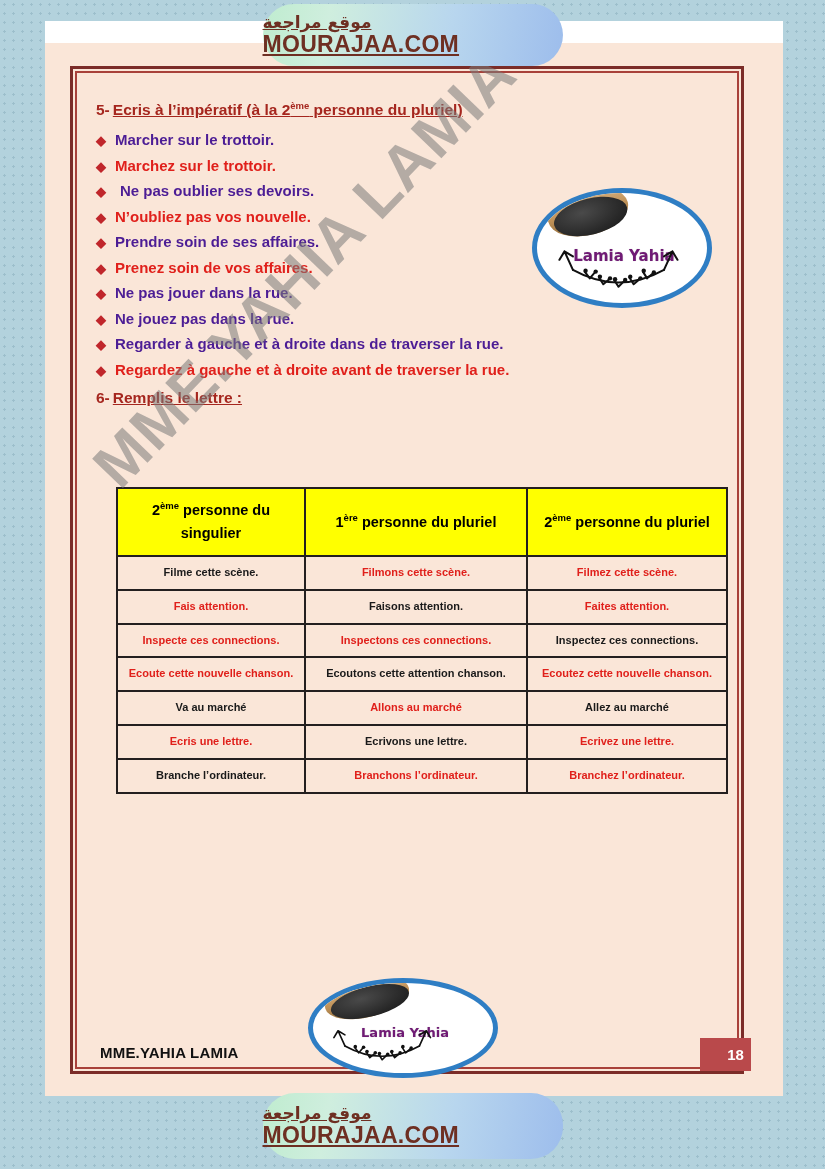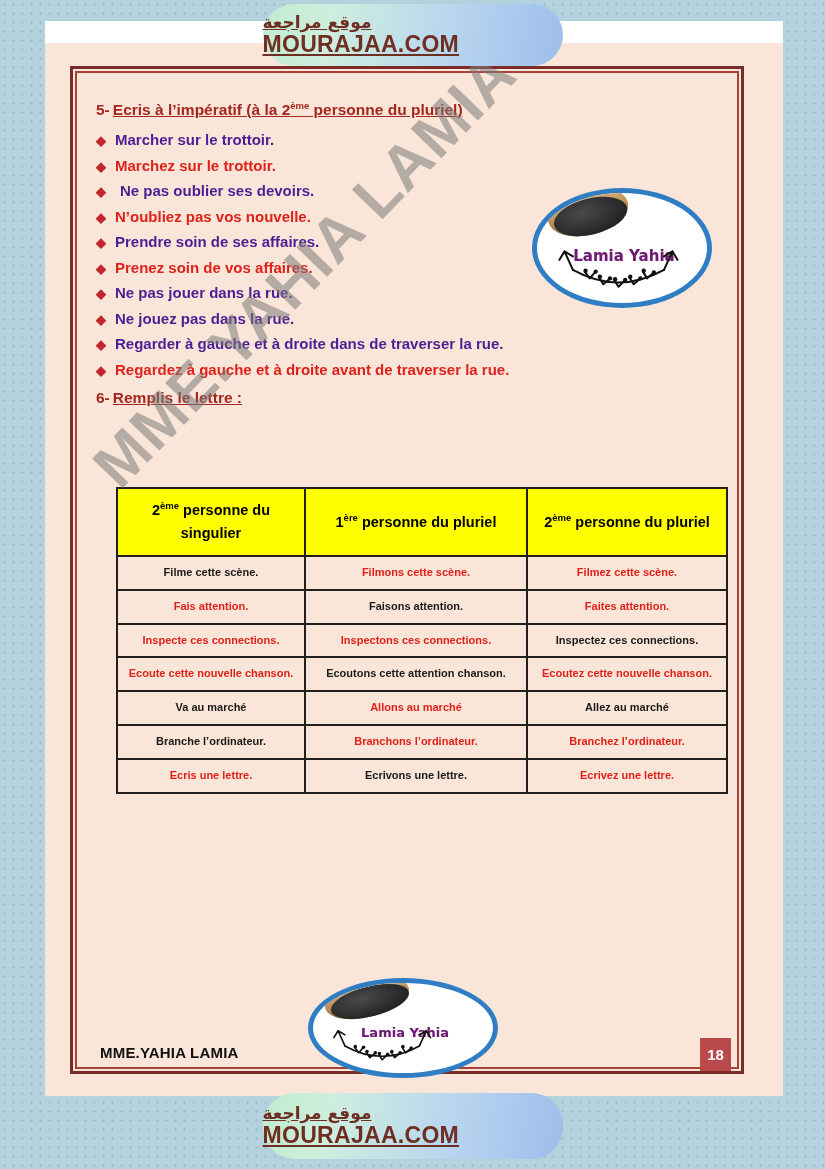--- a/index.html
+++ b/index.html
@@ -183,20 +183,21 @@
     position:absolute; left:100px; top:1044px;
     font-size:15px; font-weight:bold; color:#111; z-index:22;
     letter-spacing:.2px;
   }
   .page-badge{
     position:absolute; left:700px; top:1038px;
     width:31px; height:33px; background:#b9494b;
     color:#ffffff; font-size:15px; font-weight:bold;
     display:flex; align-items:center; justify-content:center;
     z-index:22;
+    padding-left:20px;
   }
 </style>
 </head>
 <body>
 
 <div class="backdrop-texture"></div>
 
 <div class="banner top">
 
   <div class="banner-pill">
@@ -299,28 +300,28 @@
         <td class="red">Ecoute cette nouvelle chanson.</td>
         <td class="black">Ecoutons cette attention chanson.</td>
         <td class="red">Ecoutez cette nouvelle chanson.</td>
       </tr>
       <tr>
         <td class="black">Va au marché</td>
         <td class="red">Allons au marché</td>
         <td class="black">Allez au marché</td>
       </tr>
       <tr>
+        <td class="red">Ecris une lettre.</td>
+        <td class="black">Ecrivons une lettre.</td>
+        <td class="red">Ecrivez une lettre.</td>
+      </tr>
+      <tr>
         <td class="black">Branche l’ordinateur.</td>
         <td class="red">Branchons l’ordinateur.</td>
         <td class="red">Branchez l’ordinateur.</td>
-      </tr>
-      <tr>
-        <td class="red">Ecris une lettre.</td>
-        <td class="black">Ecrivons une lettre.</td>
-        <td class="red">Ecrivez une lettre.</td>
       </tr>
     </tbody>
   </table>
 </div>
 
 <div class="logo top-logo">
   <div class="logo-disc">
     <div class="rim"></div>
       <div class="face"></div>
   </div>

